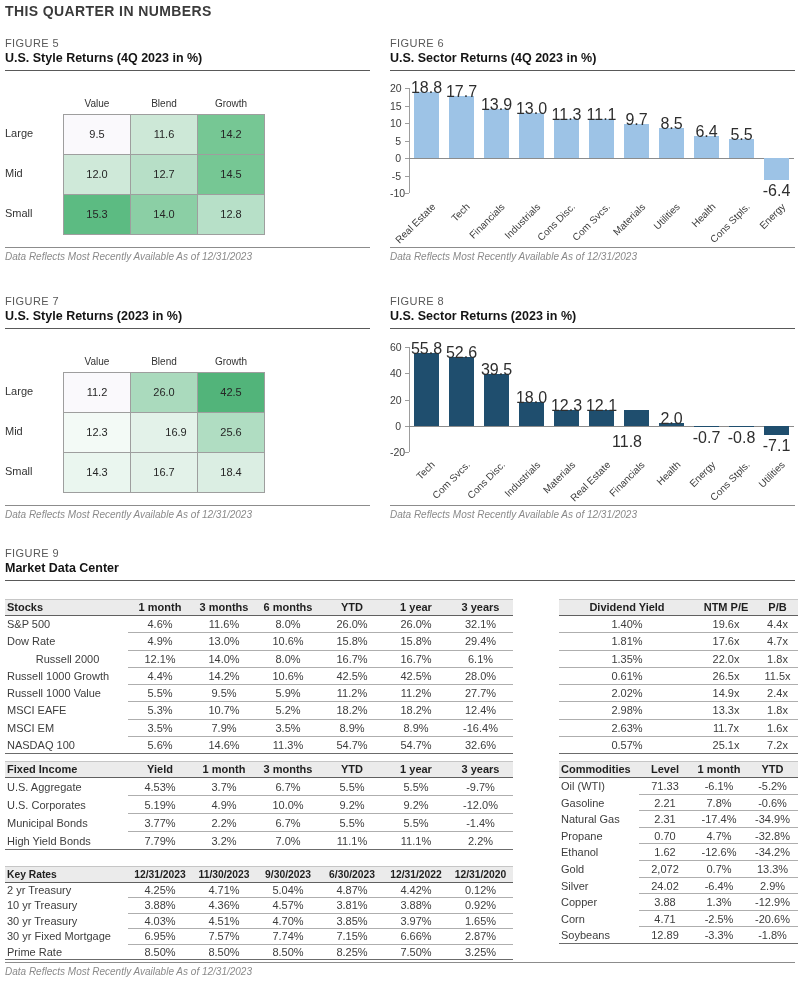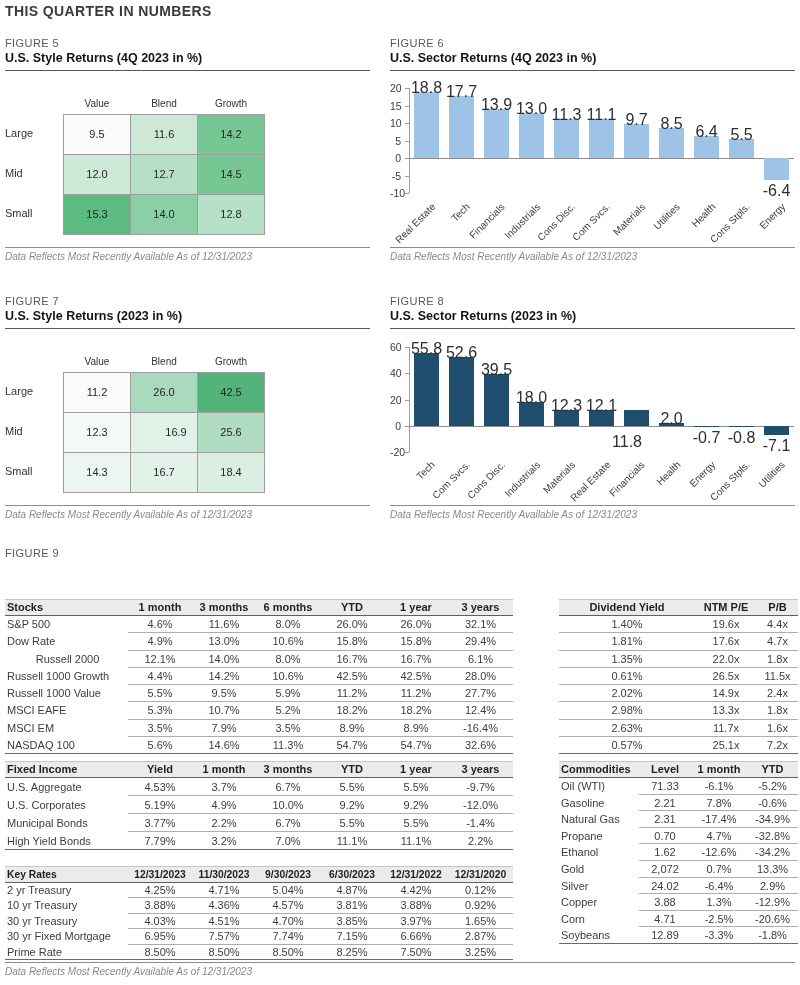--- a/index.html
+++ b/index.html
@@ -185,20 +185,21 @@
       <div class="bar" style="left: 339px; top: 130.8px; width: 25px; height: 1.1px; background: rgb(31, 78, 110);"></div>
       <div class="dlab" style="left: 328.5px; top: 133.8px;">-0.8</div>
       <div class="clab" style="right: 50.5px; top: 164px;">Cons Stpls.</div>
       <div class="bar" style="left: 374px; top: 130.8px; width: 25px; height: 9.3px; background: rgb(31, 78, 110);"></div>
       <div class="dlab" style="left: 363.5px; top: 142.1px;">-7.1</div>
       <div class="clab" style="right: 15.5px; top: 164px;">Utilities</div>
     </div>
 
   <div class="fig" id="fig9" style="left:5px;top:547px;width:790px;height:438px;">
     <div class="fig-label">FIGURE 9</div>
+    <div class="fig-title">Market Data Center</div>
     <div class="tbl" id="tbl-stocks" style="left: 0px; top: 52px; width: 508px;">
         <div class="tbl-head" style="height: 15px;">
           <div class="tc" style="width: 121px; line-height: 15px; text-align: left; padding-left: 2px;">Stocks</div>
           <div class="tc" style="width: 64px; line-height: 15px; text-align: center;">1 month</div>
           <div class="tc" style="width: 64px; line-height: 15px; text-align: center;">3 months</div>
           <div class="tc" style="width: 64px; line-height: 15px; text-align: center;">6 months</div>
           <div class="tc" style="width: 64px; line-height: 15px; text-align: center;">YTD</div>
           <div class="tc" style="width: 64px; line-height: 15px; text-align: center;">1 year</div>
           <div class="tc" style="width: 65px; line-height: 15px; text-align: center;">3 years</div>
         </div>

